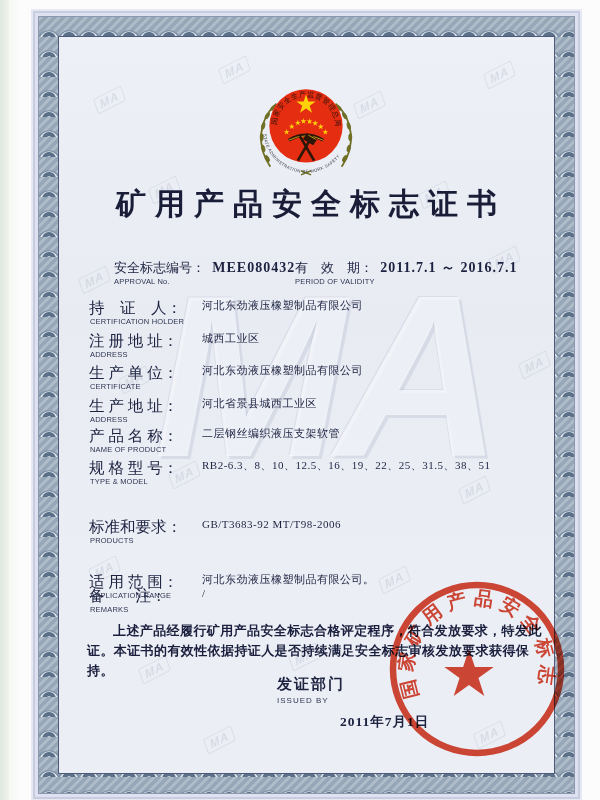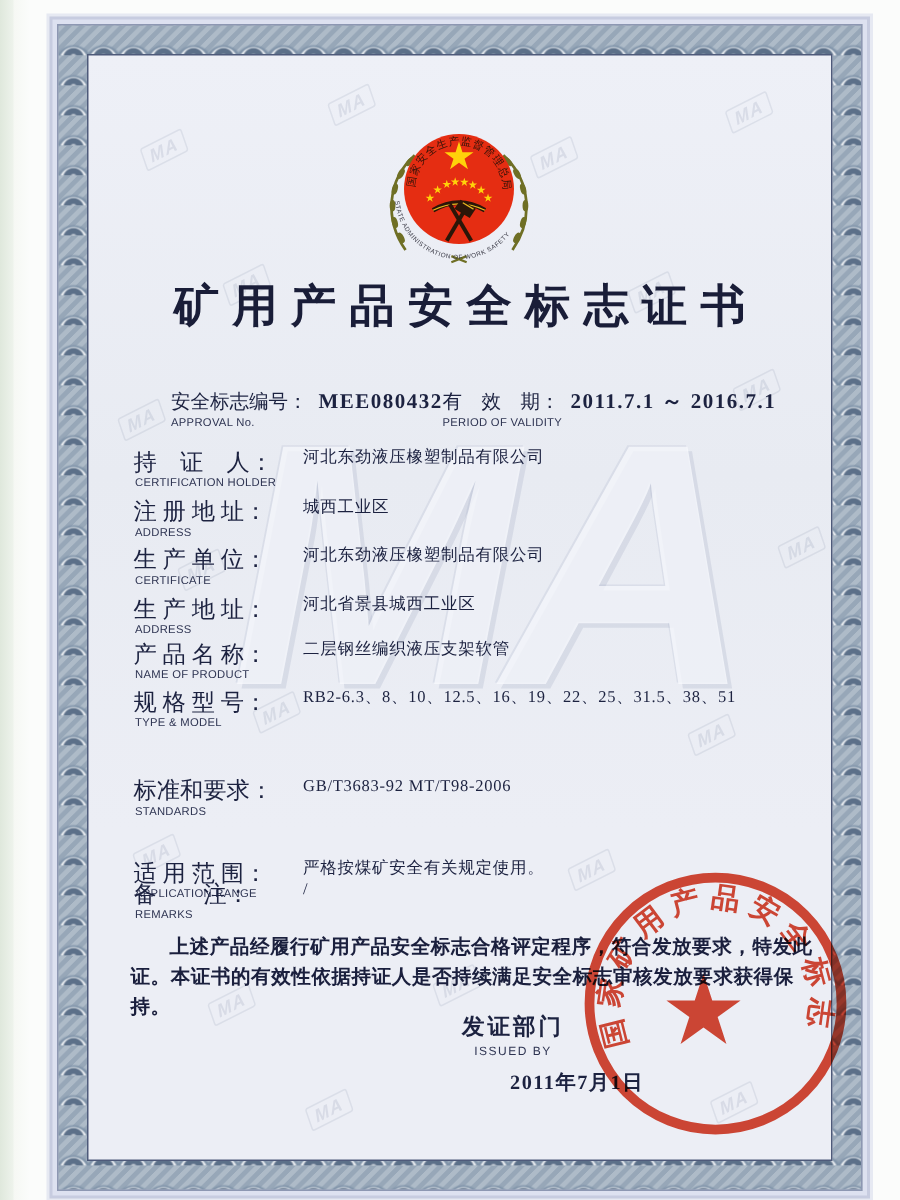--- a/index.html
+++ b/index.html
@@ -46,21 +46,21 @@
   .frow{position:absolute;left:30px;width:470px;}
   .flab{display:inline-block;width:113px;position:relative;vertical-align:top;}
   .flab-zh{font-size:15.5px;font-weight:400;white-space:nowrap;font-style:normal;}
   .flab-en{position:absolute;left:1px;top:19px;font-size:7.5px;font-family:"Liberation Sans",sans-serif;
     color:#2e3452;letter-spacing:.2px;font-style:normal;white-space:nowrap;text-align:right;}
   .fval{display:inline-block;width:350px;font-size:11px;font-weight:400;vertical-align:top;
     letter-spacing:.5px;line-height:1.3;}
   
   .notice{position:absolute;left:28px;top:584px;width:462px;font-size:13px;font-weight:600;
     line-height:1.55;text-indent:2em;letter-spacing:.4px;color:#1a1f3d;}
-  .issuer{position:absolute;left:218px;top:638px;width:130px;text-align:center;}
+  .issuer{position:absolute;left:218px;top:638px;width:130px;}
   .issuer .dept{font-size:15px;font-weight:600;letter-spacing:2px;}
   .issuer .dept-en{font-size:8px;font-family:"Liberation Sans",sans-serif;color:#2e3452;letter-spacing:1px;margin-top:2px;}
   .issue-date{position:absolute;left:281px;top:676px;font-size:13.5px;font-weight:600;letter-spacing:1px;}
   
   .seal{position:absolute;left:326px;top:540px;width:184px;height:184px;mix-blend-mode:multiply;opacity:.92;}
   
   .emblem{position:absolute;left:191px;top:40px;width:112px;height:102px;}
 </style>
 </head>
 <body>
@@ -176,24 +176,24 @@
       <div class="frow" style="top:359px">
         <span class="flab"><b class="flab-zh">生 产 地 址：</b><i class="flab-en">ADDRESS</i></span><span class="fval">河北省景县城西工业区</span>
       </div>
       <div class="frow" style="top:389px">
         <span class="flab"><b class="flab-zh">产 品 名 称：</b><i class="flab-en">NAME OF PRODUCT</i></span><span class="fval">二层钢丝编织液压支架软管</span>
       </div>
       <div class="frow" style="top:421px">
         <span class="flab"><b class="flab-zh">规 格 型 号：</b><i class="flab-en">TYPE &amp; MODEL</i></span><span class="fval">RB2-6.3、8、10、12.5、16、19、22、25、31.5、38、51</span>
       </div>
       <div class="frow" style="top:480px">
-        <span class="flab"><b class="flab-zh">标准和要求：</b><i class="flab-en">STANDARDS</i></span><span class="fval">GB/T3683-92 MT/T98-2006</span>
+        <span class="flab"><b class="flab-zh">标准和要求：</b><i class="flab-en">PRODUCTS</i></span><span class="fval">GB/T3683-92 MT/T98-2006</span>
       </div>
       <div class="frow" style="top:535px">
-        <span class="flab"><b class="flab-zh">适 用 范 围：</b><i class="flab-en">APPLICATION RANGE</i></span><span class="fval">严格按煤矿安全有关规定使用。</span>
+        <span class="flab"><b class="flab-zh">适 用 范 围：</b><i class="flab-en">APPLICATION RANGE</i></span><span class="fval">河北东劲液压橡塑制品有限公司。</span>
       </div>
       <div class="frow" style="top:549px">
         <span class="flab"><b class="flab-zh">备　　注：</b><i class="flab-en">REMARKS</i></span><span class="fval">/</span>
       </div>
 
       <div class="notice">上述产品经履行矿用产品安全标志合格评定程序，符合发放要求，特发此证。本证书的有效性依据持证人是否持续满足安全标志审核发放要求获得保持。</div>
 
       <div class="issuer">
         <div class="dept">发证部门</div>
         <div class="dept-en">ISSUED BY</div>

